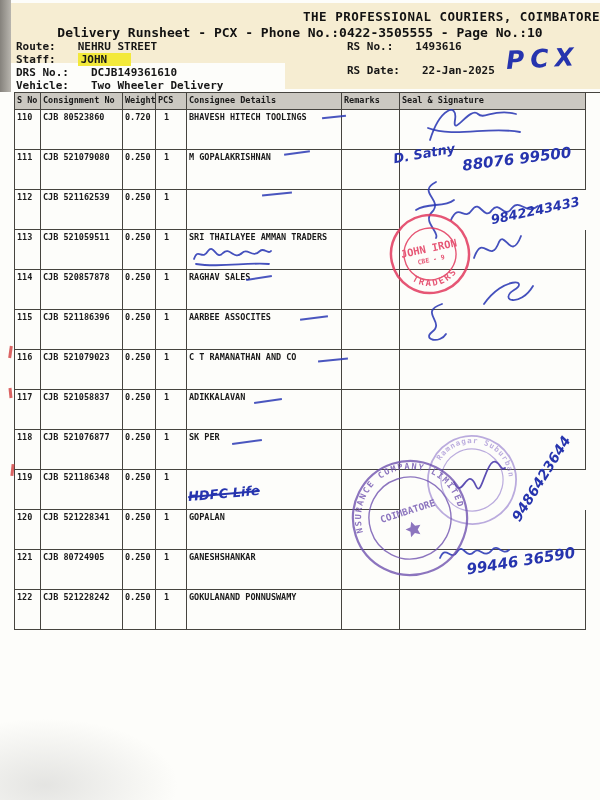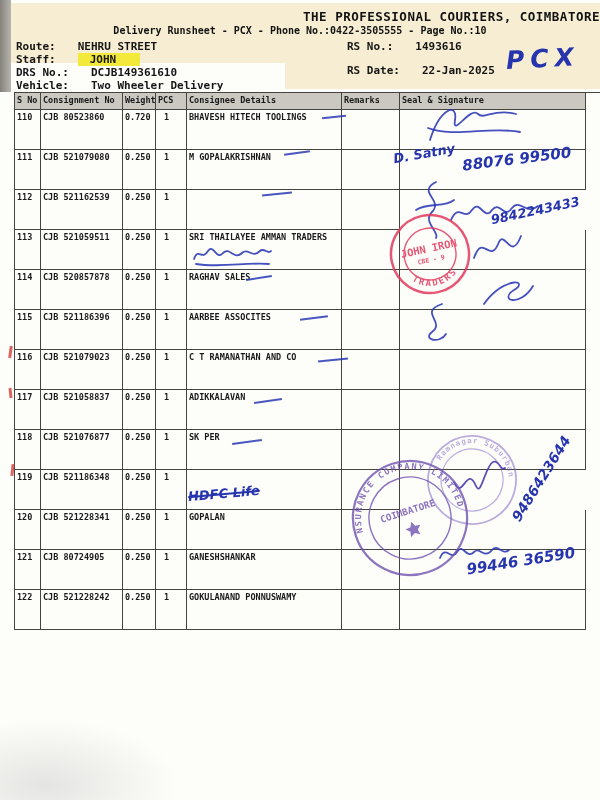--- a/index.html
+++ b/index.html
@@ -5,24 +5,24 @@
   *{box-sizing:border-box;margin:0;padding:0}
   html,body{margin:0;padding:0}
   body{width:600px;height:800px;font-family:"DejaVu Sans Mono",monospace;background:#ffffff}
   .page{position:relative;width:600px;height:800px;background:#fdfdfa;overflow:hidden}
   .band-top{position:absolute;left:0;top:3px;width:600px;height:60px;background:#f6edd2}
   .band-right{position:absolute;left:285px;top:63px;width:315px;height:26px;background:#f6edd2}
   .edge-left{position:absolute;left:0;top:0;width:11px;height:92px;background:linear-gradient(to right,#85827c,#b8b5ae)}
   .smudge{position:absolute;left:0;top:640px;width:600px;height:160px;
           background:radial-gradient(ellipse 190px 95px at 45px 145px,rgba(140,140,140,.22),transparent 70%)}
   .title{position:absolute;top:9px;left:0;width:600px;text-align:right;font-weight:700;font-size:12.5px;color:#121212;letter-spacing:.5px}
-  .subtitle{position:absolute;top:25px;left:0;width:600px;text-align:center;font-weight:700;font-size:10px;color:#121212}
+  .subtitle{position:absolute;top:25px;left:0;width:600px;text-align:center;font-weight:700;font-size:13px;color:#121212}
   .info{position:absolute;font-weight:700;font-size:11px;color:#161616;white-space:nowrap}
   .info .val{margin-left:22px}
-  .hl{background:#f3e93a;padding:0 24px 0 12px}
+  .hl{background:#f3e93a;padding:0 24px 0 3px}
   .tbl{position:absolute;left:14px;top:92px;width:588px;border-left:1px solid #46443f;border-top:1px solid #46443f}
   .trow{display:grid;grid-template-columns:26px 82px 33px 31px 155px 58px 186px}
   .tcell{border-right:1px solid #46443f;border-bottom:1px solid #46443f;padding:2px 2px;font-size:8.5px;font-weight:700;
          white-space:nowrap;overflow:hidden;color:#1a1a1a}
   .thead .tcell{height:17px;background:#cbc8c1}
   .tbody .tcell{height:40px}
   .c-pcs{padding-left:8px}
   .ink{position:absolute;color:#2634ae;font-family:"DejaVu Sans",sans-serif;font-style:italic;font-weight:700;white-space:nowrap}
   .scb{position:absolute}
   .scb path{fill:none;stroke:#2a38b4;stroke-width:1.8;stroke-linecap:round;opacity:.88}

